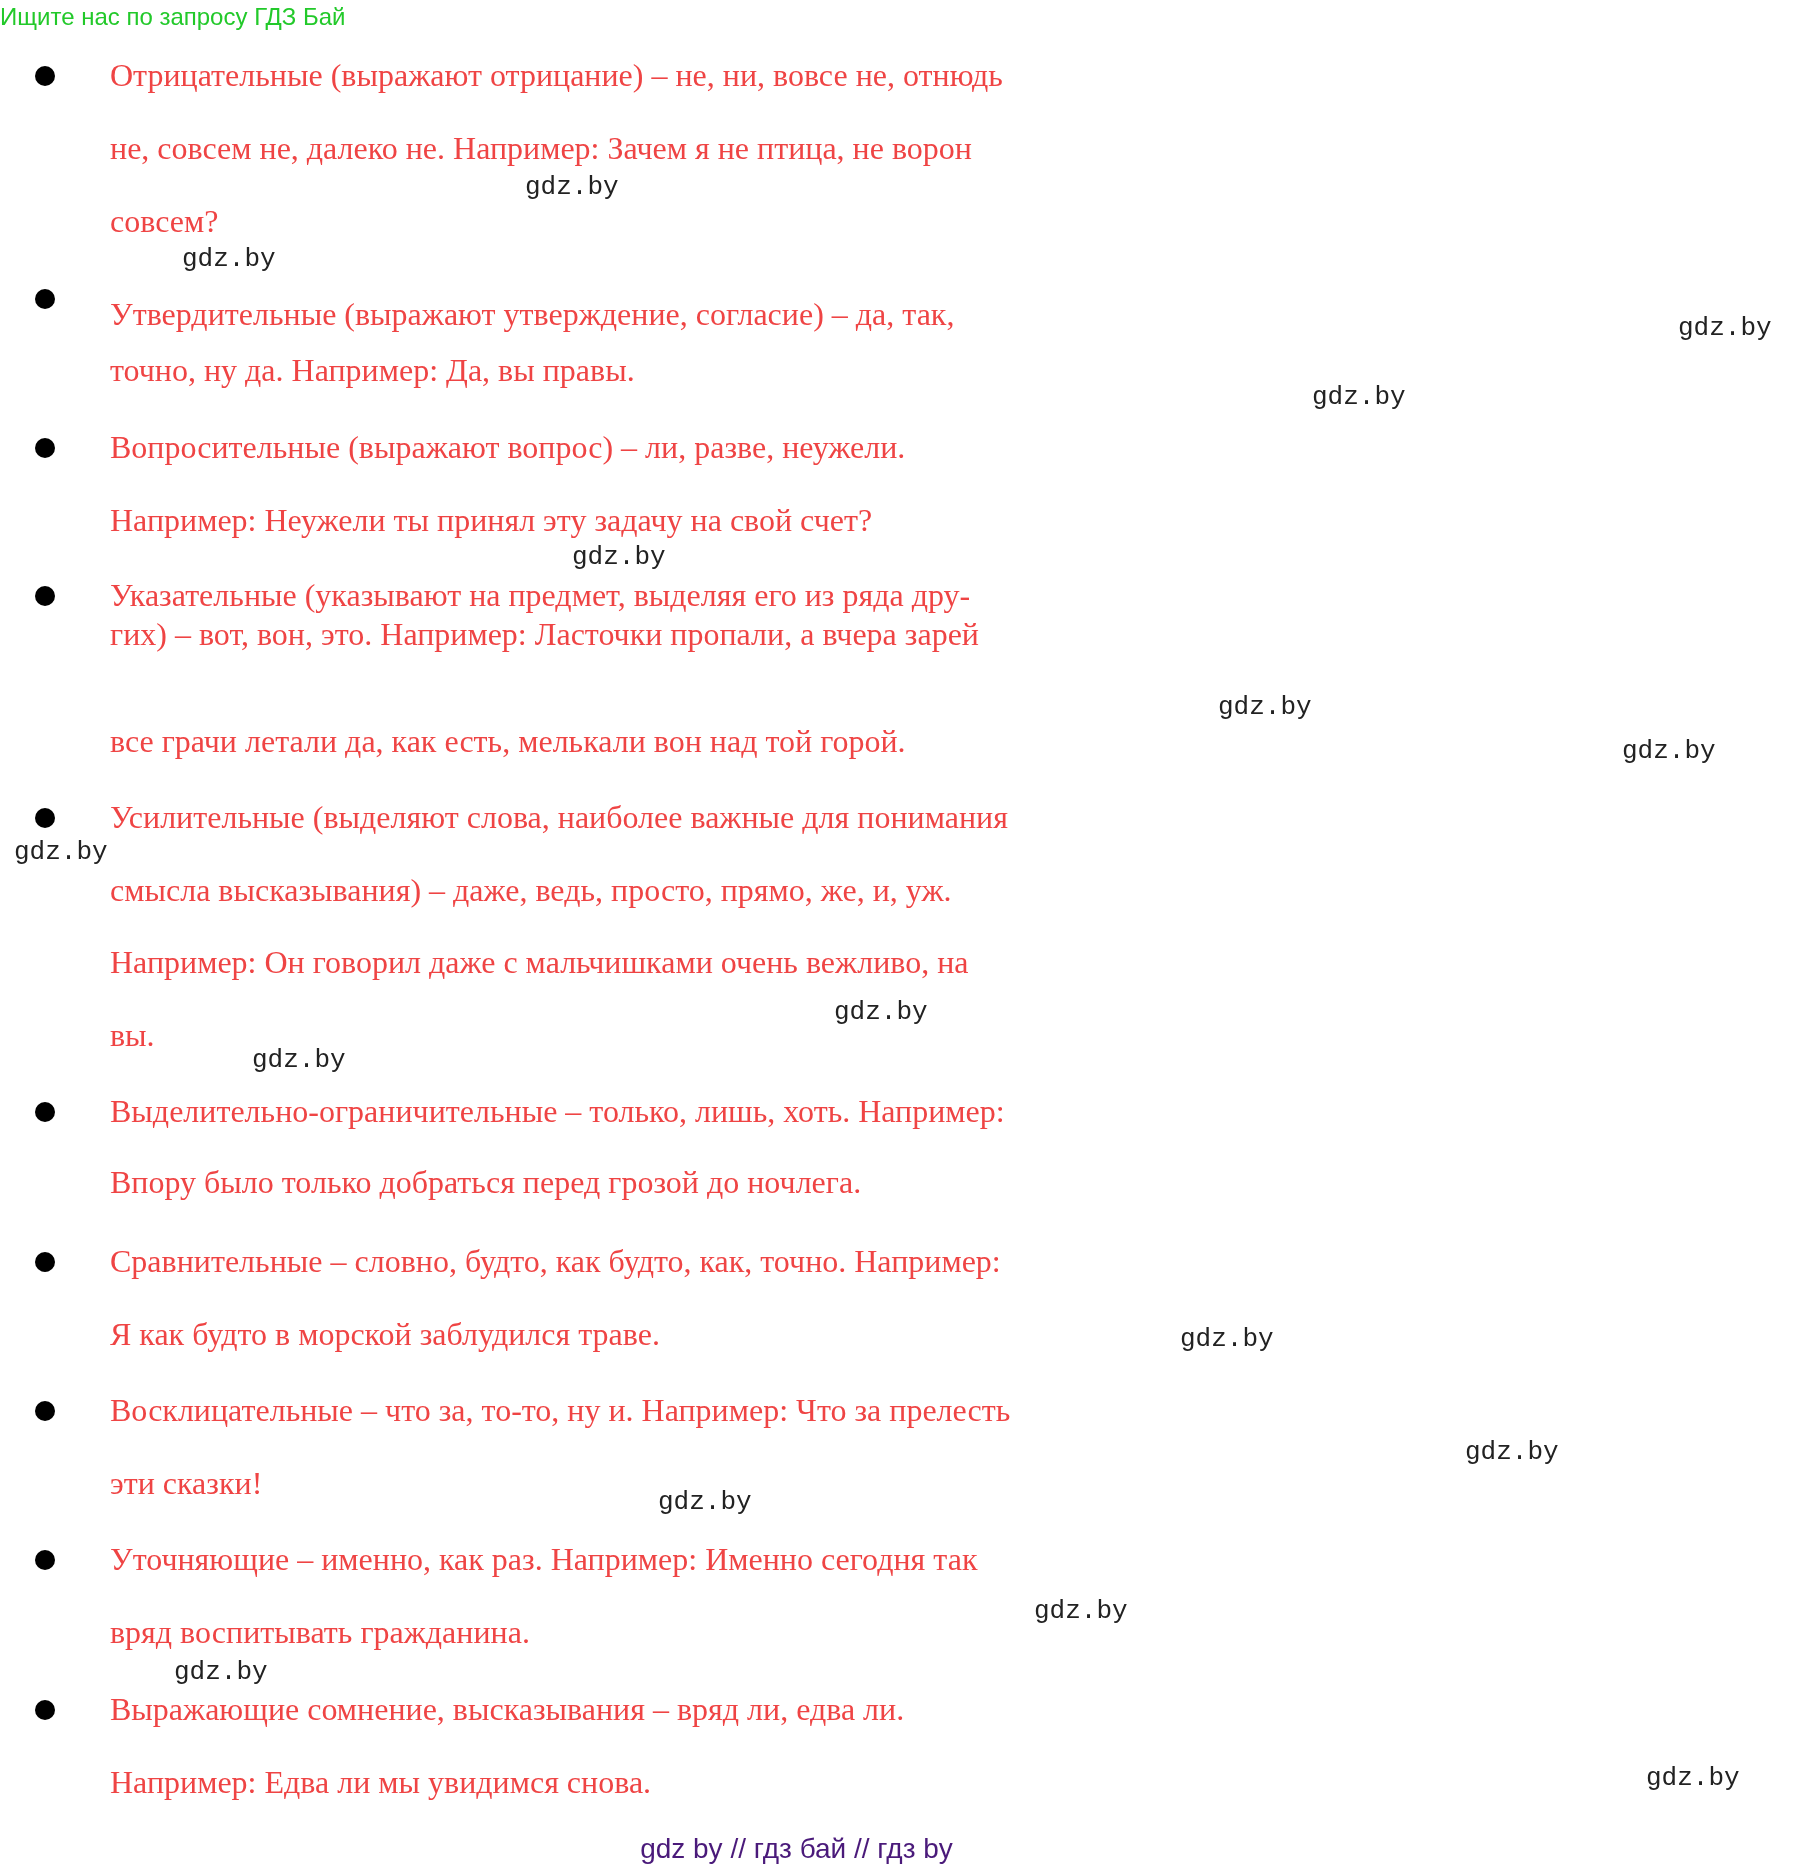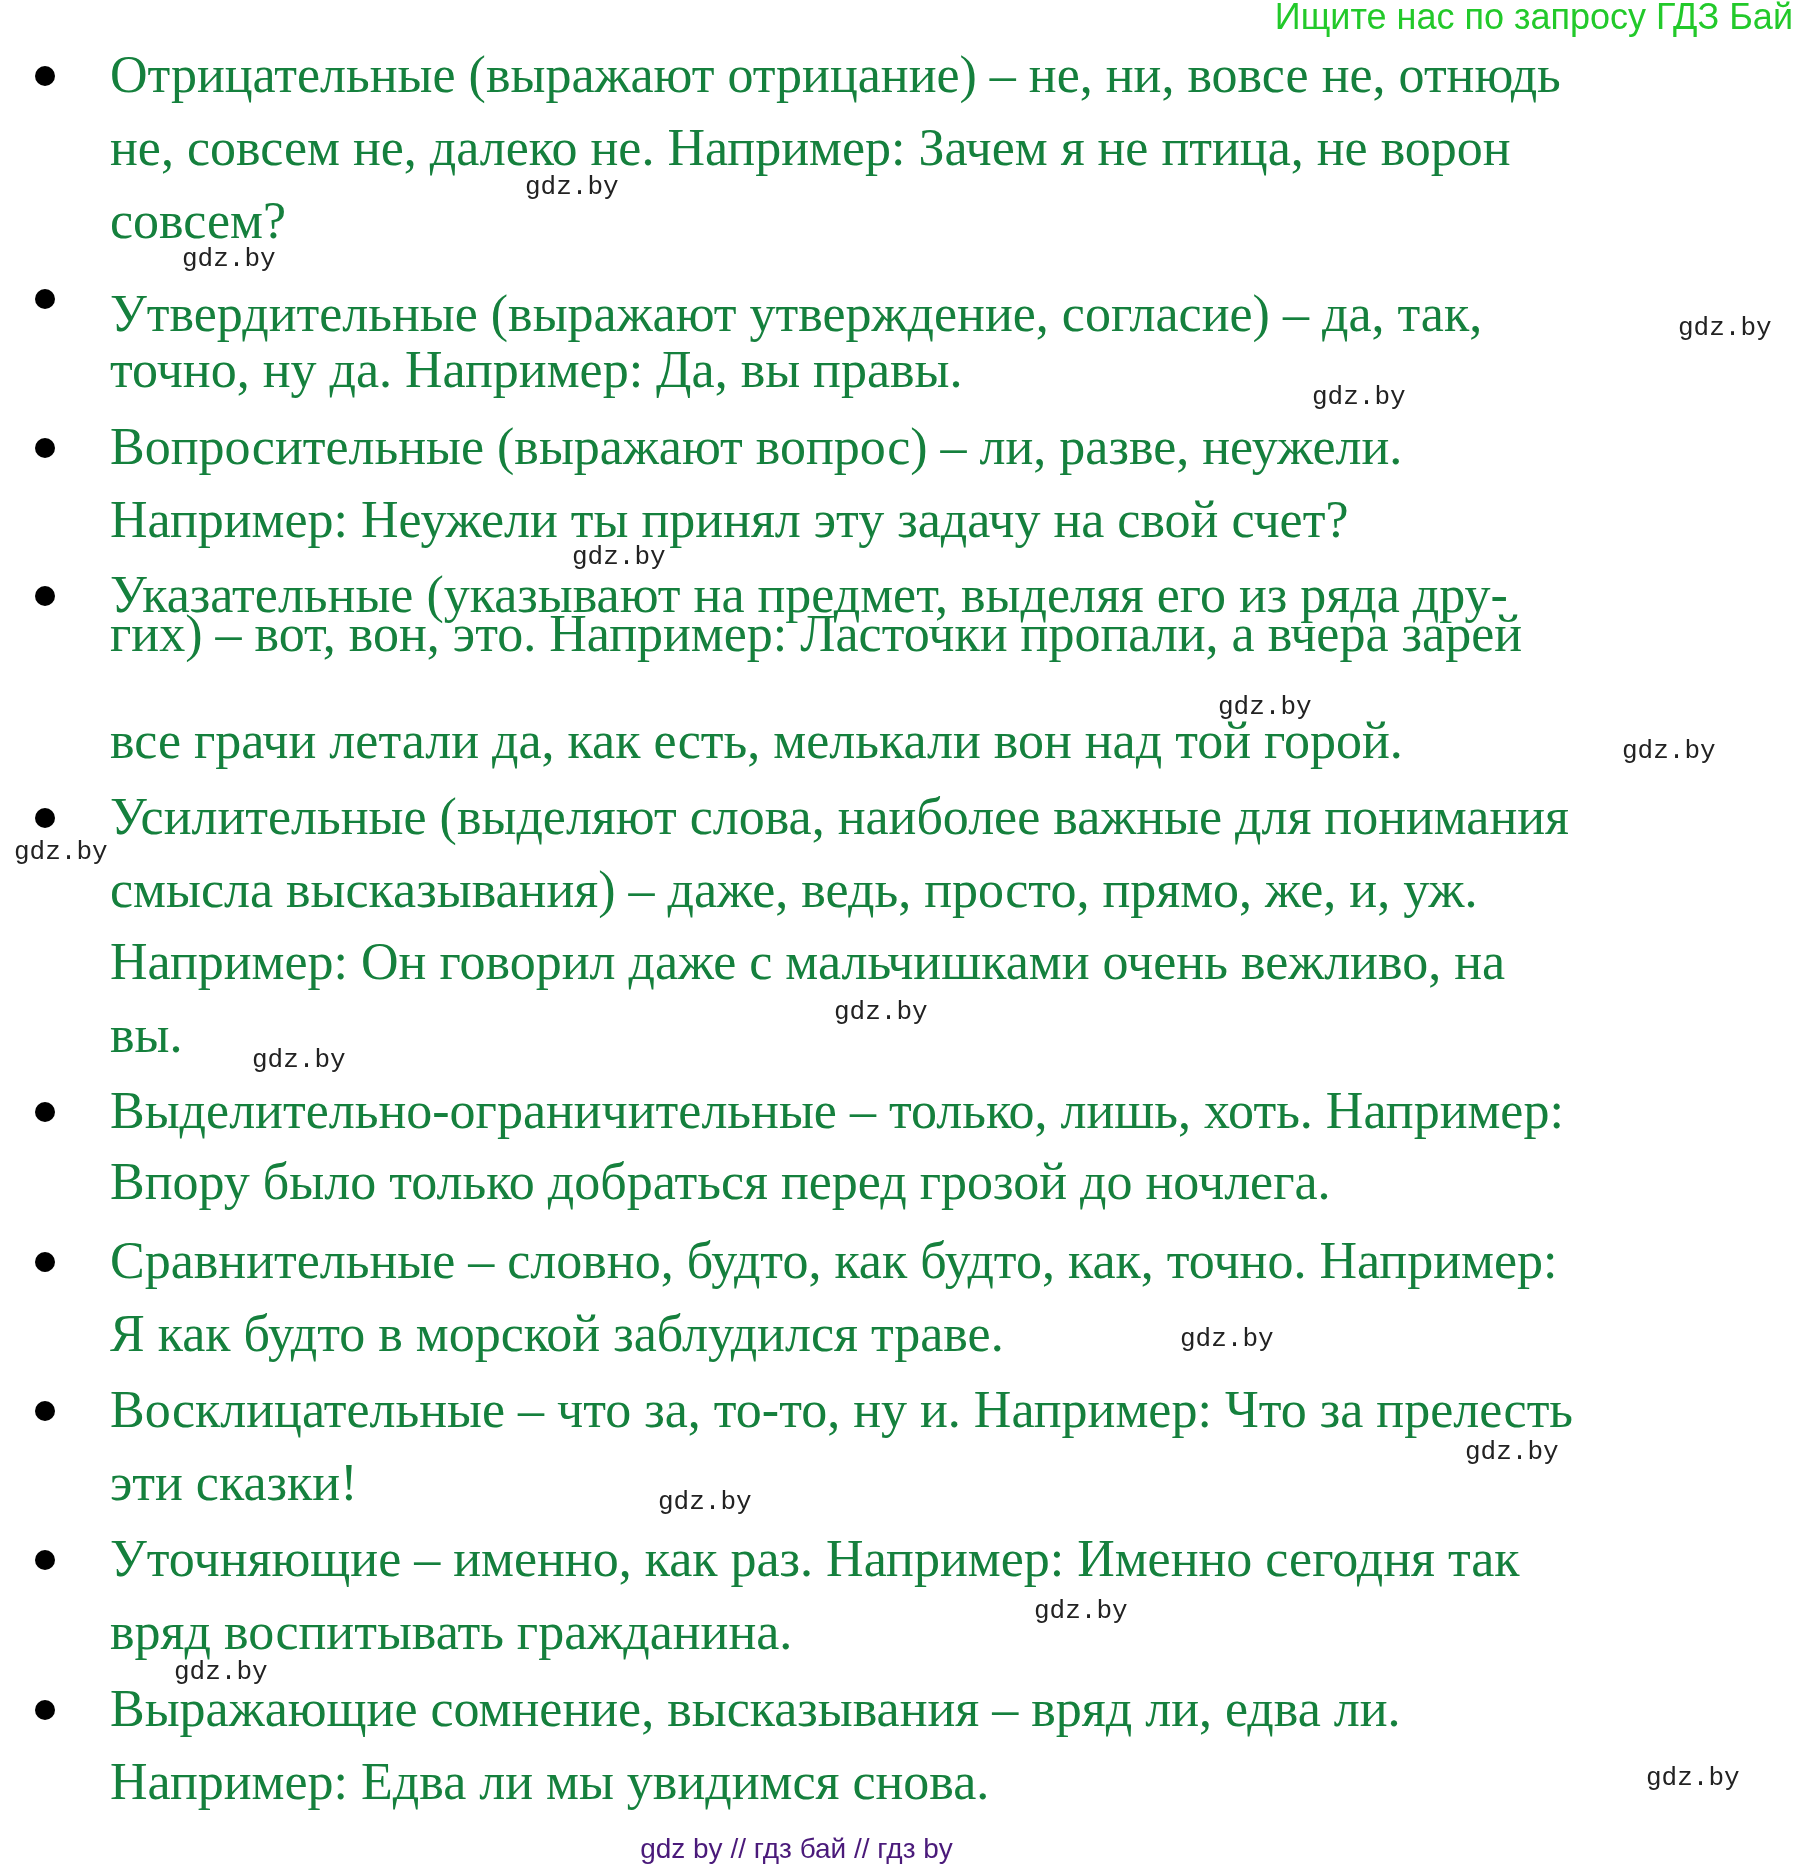--- a/index.html
+++ b/index.html
@@ -1,24 +1,24 @@
 <!DOCTYPE html>
 <html><head>
 <meta charset="utf-8">
 <style>
   html, body { margin: 0; padding: 0; background: #ffffff; }
   body { width: 1793px; height: 1864px; position: relative; overflow: hidden; }
   .header {
     position: absolute; left: 0; width: 1793px; top: 0; height: 34px;
-    text-align: right; color: #22c92a;
-    font-family: "Liberation Sans", sans-serif; font-size: 36px; line-height: 34px;
+    text-align: left; color: #22c92a;
+    font-family: "Liberation Sans", sans-serif; font-size: 24px; line-height: 34px;
   }
   .line {
     position: absolute; left: 110px; white-space: nowrap;
-    font-family: "Liberation Serif", serif; font-size: 52px; color: #15803d;
+    font-family: "Liberation Serif", serif; font-size: 32px; color: #ef4444;
     line-height: 60px; height: 60px;
   }
   .bullet {
     position: absolute; left: 35px; width: 20px; height: 20px; border-radius: 50%;
     background: #000;
   }
   .wm {
     position: absolute; white-space: nowrap;
     font-family: Liberation Mono, monospace; font-size: 26px; color: #222;
     line-height: 30px;

